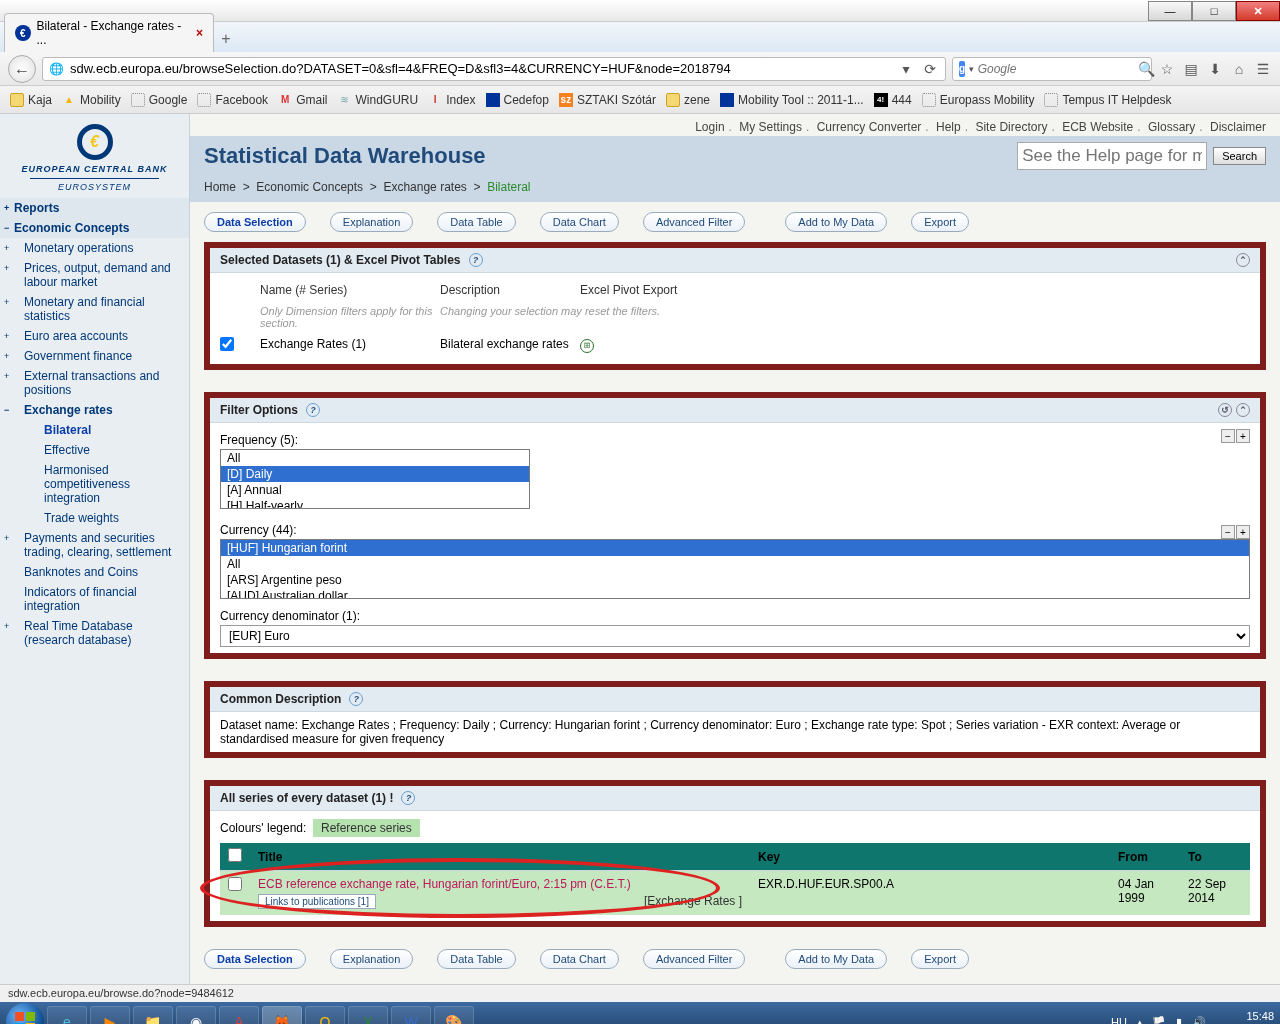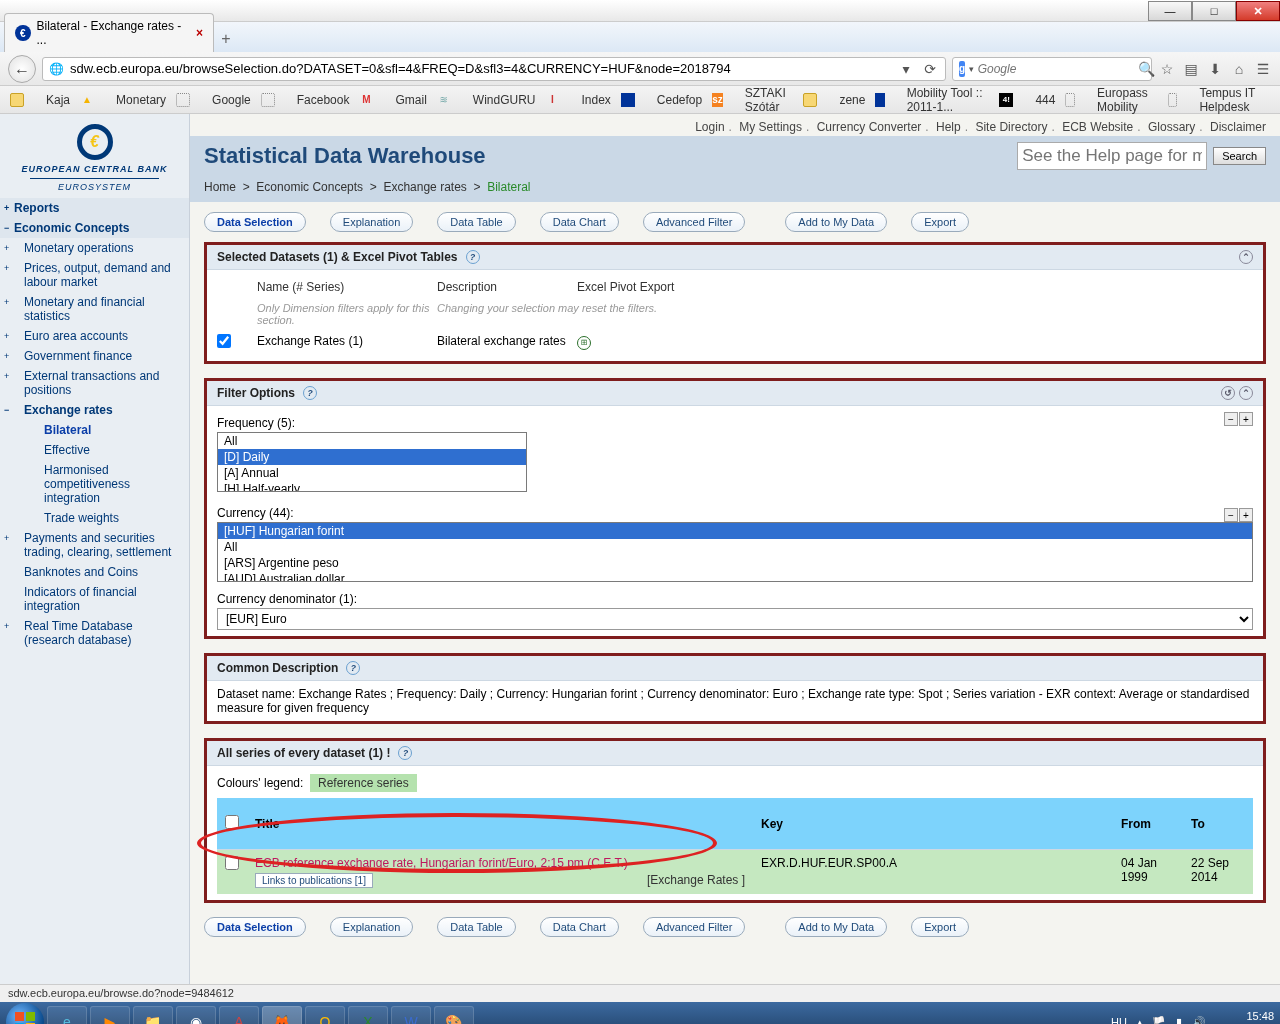--- a/index.html
+++ b/index.html
@@ -24,21 +24,21 @@
   .ff-back { width:28px;height:28px;border-radius:50%;background:radial-gradient(#fff,#e0e0e0);border:1px solid #aaa;display:flex;align-items:center;justify-content:center;font-size:16px;color:#444;}
   .urlbox { flex:1; display:flex; align-items:center; background:#fff; border:1px solid #bbb; border-radius:3px; padding:3px 6px; gap:6px;}
   .urlbox input { flex:1; border:none; outline:none; font-size:13px; }
   .searchbox { width:200px; display:flex; align-items:center; background:#fff; border:1px solid #bbb; border-radius:3px; padding:3px 6px; gap:4px;}
   .searchbox input { flex:1; border:none; outline:none; font-size:12px; color:#888; font-style:italic;}
   .tb-icon { width:18px; text-align:center; color:#555; font-size:14px;}
   .g-icon { width:16px;height:16px;background:#4285f4;color:#fff;font-size:10px;font-weight:bold;display:flex;align-items:center;justify-content:center;border-radius:2px;}
 
   
   .ff-bookmarks { height: 28px; background:linear-gradient(#f4f4f4,#e6e6e6); display:flex; align-items:center; gap:10px; padding:0 10px; border-bottom:1px solid #ccc; font-size:12px;}
-  .bm { display:flex; align-items:center; gap:22px; color:#333; cursor:pointer;}
+  .bm { display:flex; align-items:center; gap:4px; color:#333; cursor:pointer;}
   .bm-icon { width:14px;height:14px;display:inline-flex;align-items:center;justify-content:center;font-size:10px;}
   .bm-folder { background:#f7d774; border:1px solid #c9a227; border-radius:2px;}
   .bm-dotted { border:1px dotted #888; border-radius:2px;}
   .bm-blue { background:#003399;}
   .bm-orange { background:#f58220;color:#fff;font-weight:bold;}
   .bm-red { color:#d33;font-weight:bold;}
 
   
   .page { display:flex; height: calc(1024px - 22px - 30px - 34px - 28px - 40px); }
   .left-col { width:190px; background:#e9eef3; border-right:1px solid #c8d0da; }
@@ -66,41 +66,41 @@
   .help-input { width:190px; padding:3px 4px; border:1px solid #aaa; font-size:17px; color:#888;}
   .search-btn { padding:2px 8px; border:1px solid #888; background:linear-gradient(#fff,#ddd); font-size:11px;}
   .breadcrumb { background:#cad8e6; padding:4px 14px 8px; font-size:12px; color:#333;}
   .breadcrumb a { color:#333; text-decoration:none;}
   .breadcrumb .cur { color:#2a8a2a;}
 
   .content { padding:10px 14px 20px; }
   .tab-row { display:flex; gap:24px; margin-bottom:10px;}
   .tab-btn { border:1px solid #9ab; border-radius:10px; padding:3px 12px; font-size:11px; background:linear-gradient(#fff,#eaf1f8); color:#1f4a7a; cursor:pointer;}
   .tab-btn.sel { color:#0b3ea8; font-weight:bold;}
-  .panel { border:3px solid #7f1d1d; background:#fff; margin-bottom:14px;}
+  .panel { border:6px solid #7f1d1d; background:#fff; margin-bottom:22px;}
   .panel-head { background:#e2eaf2; padding:5px 10px; font-size:12px; font-weight:bold; color:#222; display:flex; align-items:center; gap:8px; border-bottom:1px solid #cdd8e3;}
   .info-icon { width:14px;height:14px;border:1px solid #6aa0d0;border-radius:50%;color:#1f4a7a;font-size:9px;display:inline-flex;align-items:center;justify-content:center;font-style:italic;font-weight:bold;}
   .panel-body { padding:6px 10px; font-size:12px;}
   .grid-row { display:grid; grid-template-columns:40px 180px 140px 1fr; padding:4px 0;}
   .grid-head { color:#333;}
   .grid-note { color:#999; font-style:italic; font-size:11px;}
   .cb { width:14px; height:14px;}
   .excel-ic { width:14px;height:14px;border:1px solid #2a6e2a;border-radius:50%;display:inline-flex;align-items:center;justify-content:center;color:#2a6e2a;font-size:8px;}
 
   .filter-label { font-size:12px; margin:4px 0 2px;}
   .listbox { border:1px solid #7a7a7a; height:60px; overflow:auto; background:#fff; font-size:12px;}
   .listbox .opt { padding:1px 6px; cursor:pointer;}
   .listbox .opt.sel { background:#2f6fd0; color:#fff;}
   .listbox-wrap { display:flex; align-items:flex-start; gap:2px;}
   .lb-btns { display:flex; flex-direction:row; gap:1px;}
   .lb-btn { width:14px;height:14px;border:1px solid #999;background:#eee;font-size:10px;display:flex;align-items:center;justify-content:center;cursor:pointer;}
   .select-wide { width:100%; border:1px solid #999; padding:2px 4px; font-size:12px; background:#fff;}
 
   .series-table { width:100%; border-collapse:collapse; font-size:12px;}
-  .series-table th { text-align:left; background:#7dd3fc; padding:17px 8px; border-bottom:1px solid #cdd8e3;}
+  .series-table th { text-align:left; background:#0f766e; padding:5px 8px; border-bottom:1px solid #cdd8e3;}
   .series-table td { padding:6px 8px; vertical-align:top;}
   .series-row { background:#c5e8c0;}
   .series-title { color:#be185d; text-decoration:none;}
   .ref-badge { background:#b5e2ae; padding:2px 8px; color:#333;}
   .pub-btn { border:1px solid #9ab; padding:1px 6px; font-size:10px; background:#fff; color:#1f4a7a;}
   .ellipse { position:absolute; border:4px solid #d22; border-radius:50%; width:520px; height:60px; pointer-events:none;}
 
   .collapse-icons { margin-left:auto; display:flex; gap:4px;}
   .round-ic { width:14px;height:14px;border:1px solid #889;border-radius:50%;display:flex;align-items:center;justify-content:center;font-size:9px;color:#556;cursor:pointer;}
 
@@ -151,21 +151,21 @@
   <span class="tb-icon">☰</span>
 </div>
 
 <div class="ff-bookmarks">
   <span class="bm">
       <span class="bm-icon bm-folder"></span>
       <span>Kaja</span>
     </span>
   <span class="bm">
       <span class="bm-icon" style="color:#f5b400;">▲</span>
-      <span>Monetary</span>
+      <span>Mobility</span>
     </span>
   <span class="bm">
       <span class="bm-icon bm-dotted"></span>
       <span>Google</span>
     </span>
   <span class="bm">
       <span class="bm-icon bm-dotted"></span>
       <span>Facebook</span>
     </span>
   <span class="bm">

